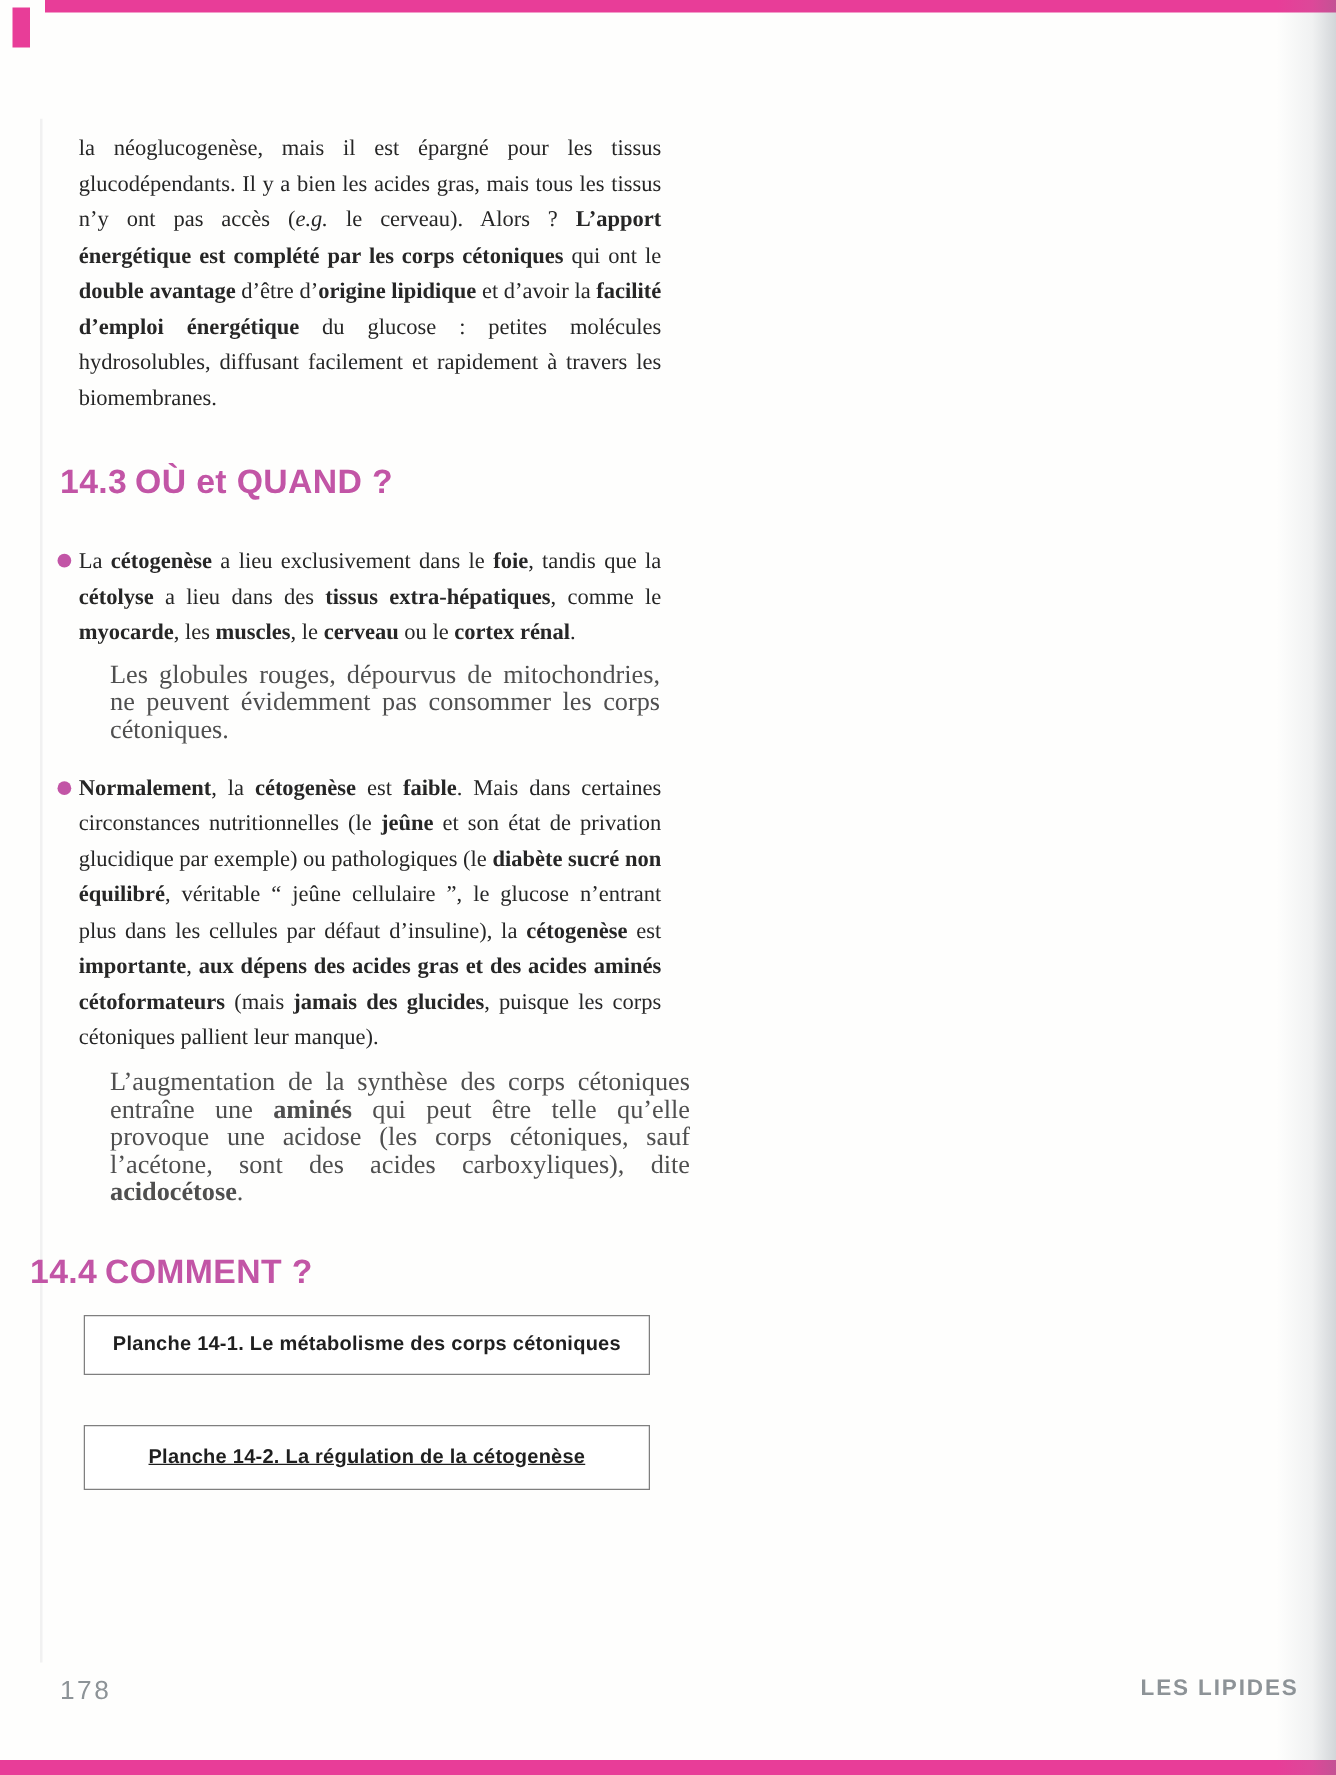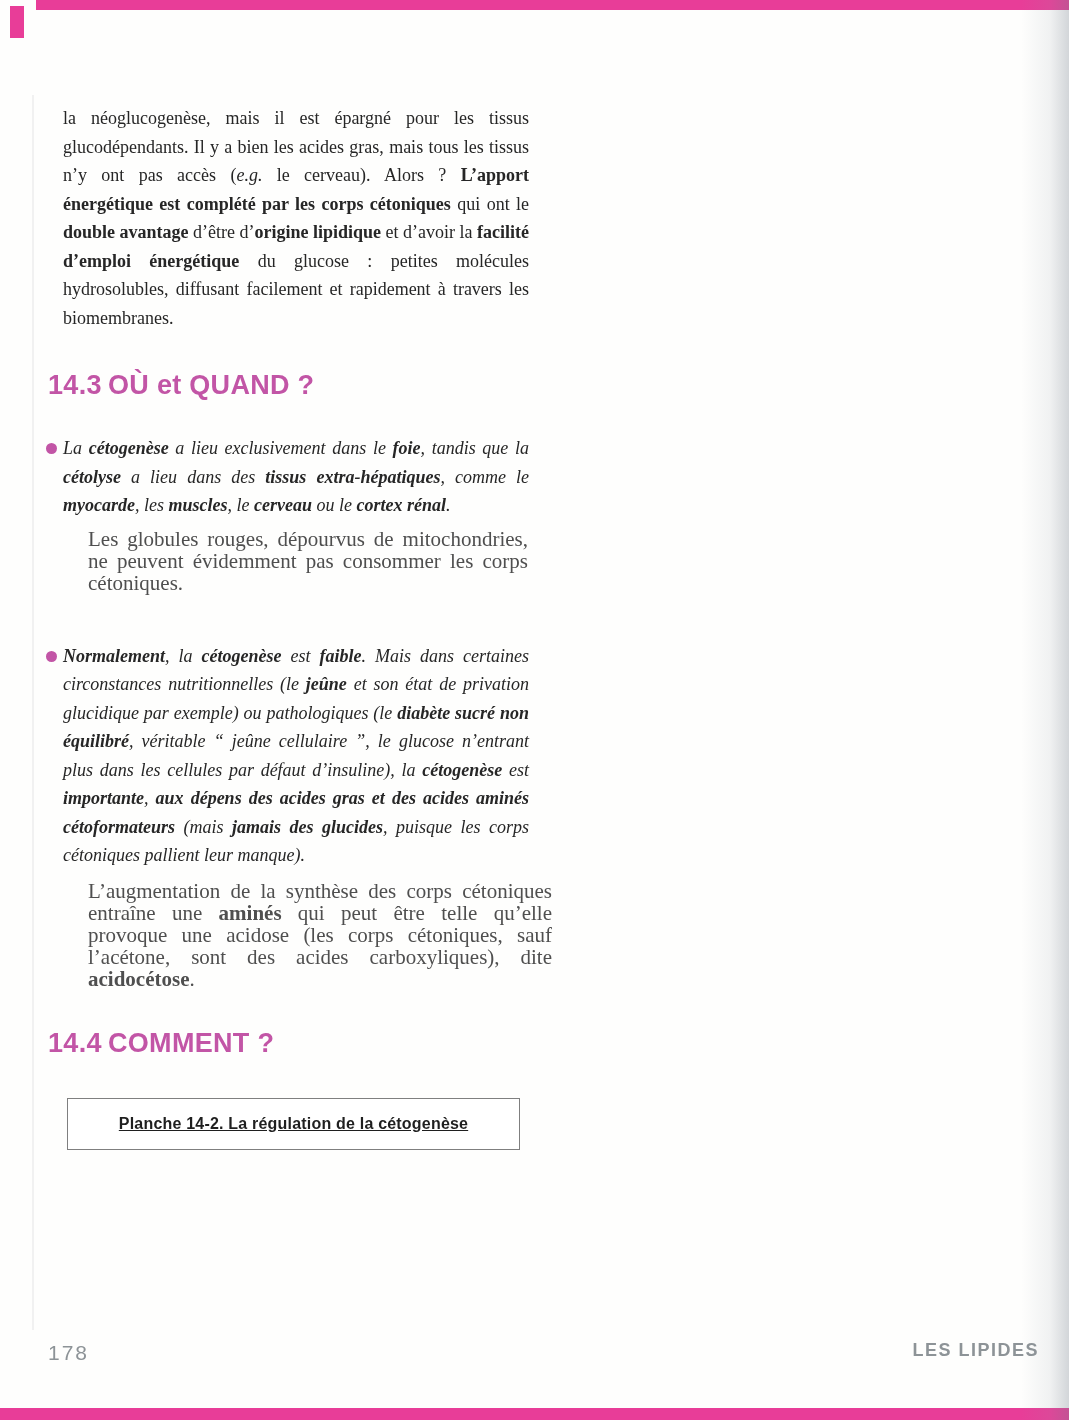--- a/index.html
+++ b/index.html
@@ -31,32 +31,32 @@
     font-size:18px;line-height:28.5px;color:var(--body-text);
     text-align:justify;margin:0;hyphens:auto;-webkit-hyphens:auto;
   }
   .intro{margin:104px 0 0 63px;width:466px;}
   .section{
     font-family:"Liberation Sans","DejaVu Sans",sans-serif;font-weight:bold;
     font-size:27px;line-height:30px;color:var(--accent-magenta);
     margin:38px 0 0 48px;letter-spacing:0.3px;
   }
   .sec-num{display:inline-block;width:60px;}
-  .bullet-item{position:relative;margin:34px 0 0 63px;width:466px;font-style:italic;}
+  .bullet-item{position:relative;margin:34px 0 0 63px;width:466px;}
   .bullet-item .dot{
     position:absolute;left:-17px;top:9px;width:11px;height:11px;border-radius:50%;
     background:var(--accent-magenta);
   }
-  .b2{margin-top:48px;}
+  .b2{margin-top:22px;}
   .note{
     font-size:21px;line-height:22px;color:var(--note-text);
     text-align:justify;margin:8px 0 0 88px;width:440px;hyphens:auto;-webkit-hyphens:auto;
   }
   .n2{width:464px;margin-top:10px;}
-  .s2{margin-top:38px;}
+  .s2{margin-top:38px;margin-left:24px;}
   .planche-box{
     box-sizing:border-box;margin:20px 0 0 67px;width:453px;height:48px;
     border:1.5px solid var(--box-border);
     display:flex;align-items:center;justify-content:center;
     font-family:"Liberation Sans","DejaVu Sans",sans-serif;font-weight:bold;
     font-size:16px;color:var(--box-text);letter-spacing:0.2px;
     background:#fff;
   }
   .p2{margin-top:40px;height:52px;text-decoration:underline;}
   .footer-left{
@@ -101,20 +101,23 @@
       <span class="dot"></span>
       <p class="body rich"><b>Normalement</b>, la <b>cétogenèse</b> est <b>faible</b>. Mais dans certaines circonstances nutritionnelles (le <b>jeûne</b> et son état de privation glucidique par exemple) ou pathologiques (le <b>diabète sucré non équilibré</b>, véritable “ jeûne cellulaire ”, le glucose n’entrant plus dans les cellules par défaut d’insuline), la <b>cétogenèse</b> est <b>importante</b>, <b>aux dépens des acides gras et des acides aminés cétoformateurs</b> (mais <b>jamais des glucides</b>, puisque les corps cétoniques pallient leur manque).</p>
     </div>
 
     <p class="note rich n2">L’augmentation de la synthèse des corps cétoniques entraîne une <b>aminés</b> qui peut être telle qu’elle provoque une acidose (les corps cétoniques, sauf l’acétone, sont des acides carboxyliques), dite <b>acidocétose</b>.</p>
 
     <h2 class="section s2">
       <span class="sec-num">14.4</span><span class="sec-title">COMMENT ?</span>
     </h2>
 
+    <div class="planche-box p1">
+      <span>Planche 14-1. Le métabolisme des corps cétoniques</span>
+    </div>
 
     <div class="planche-box p2">
       <span>Planche 14-2. La régulation de la cétogenèse</span>
     </div>
 
   </div>
 
   <div class="footer-left">178</div>
   <div class="footer-right">LES LIPIDES</div>
 

